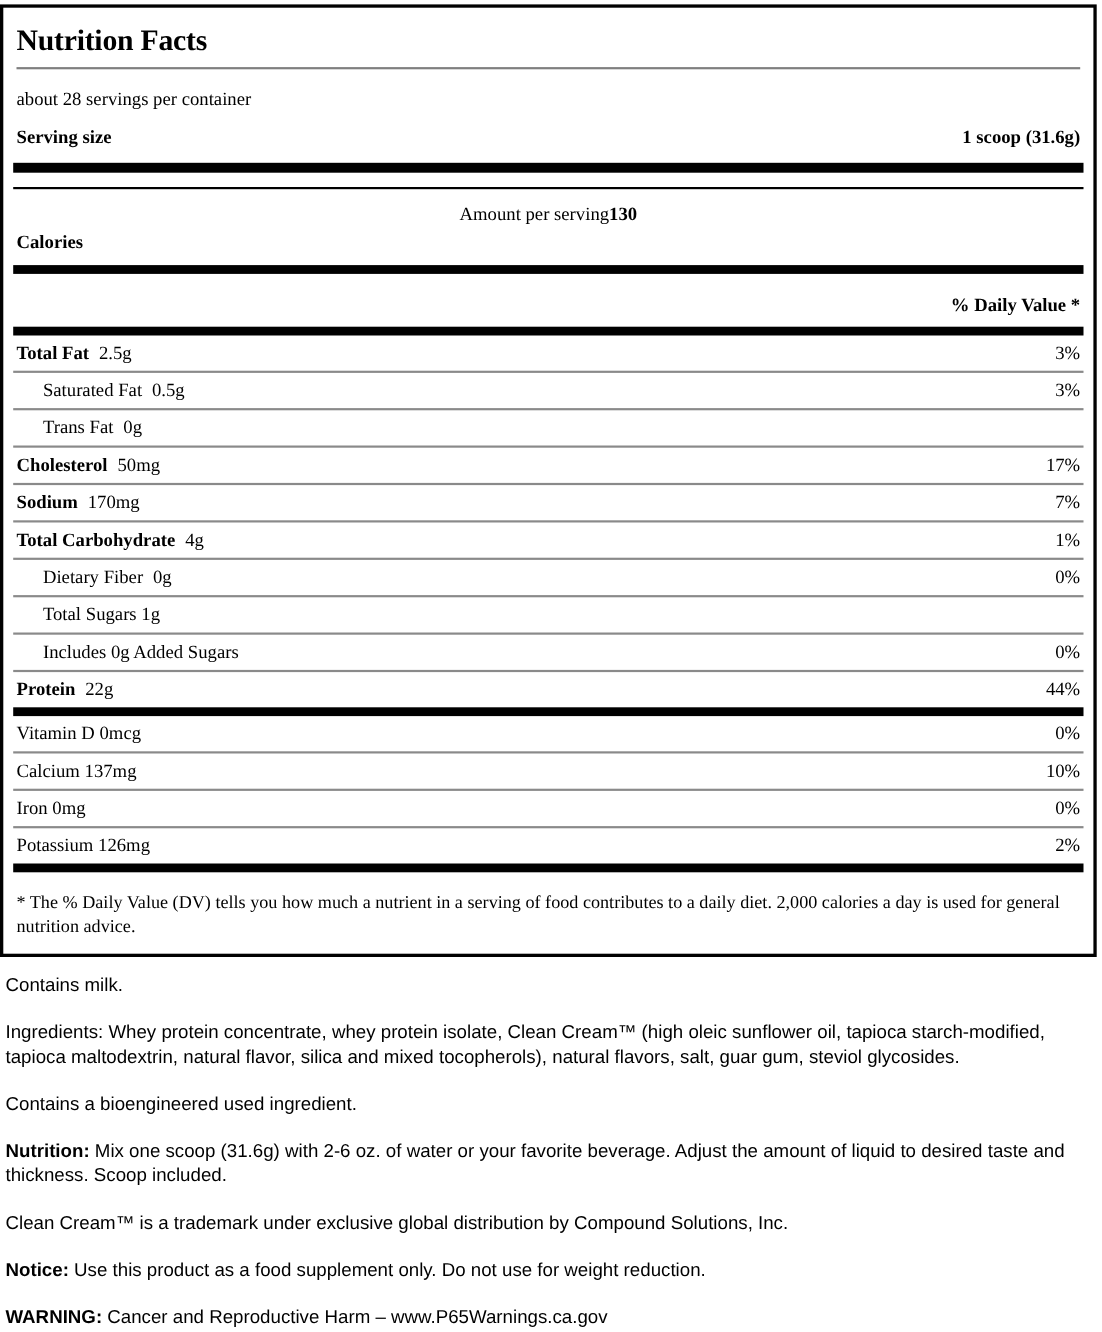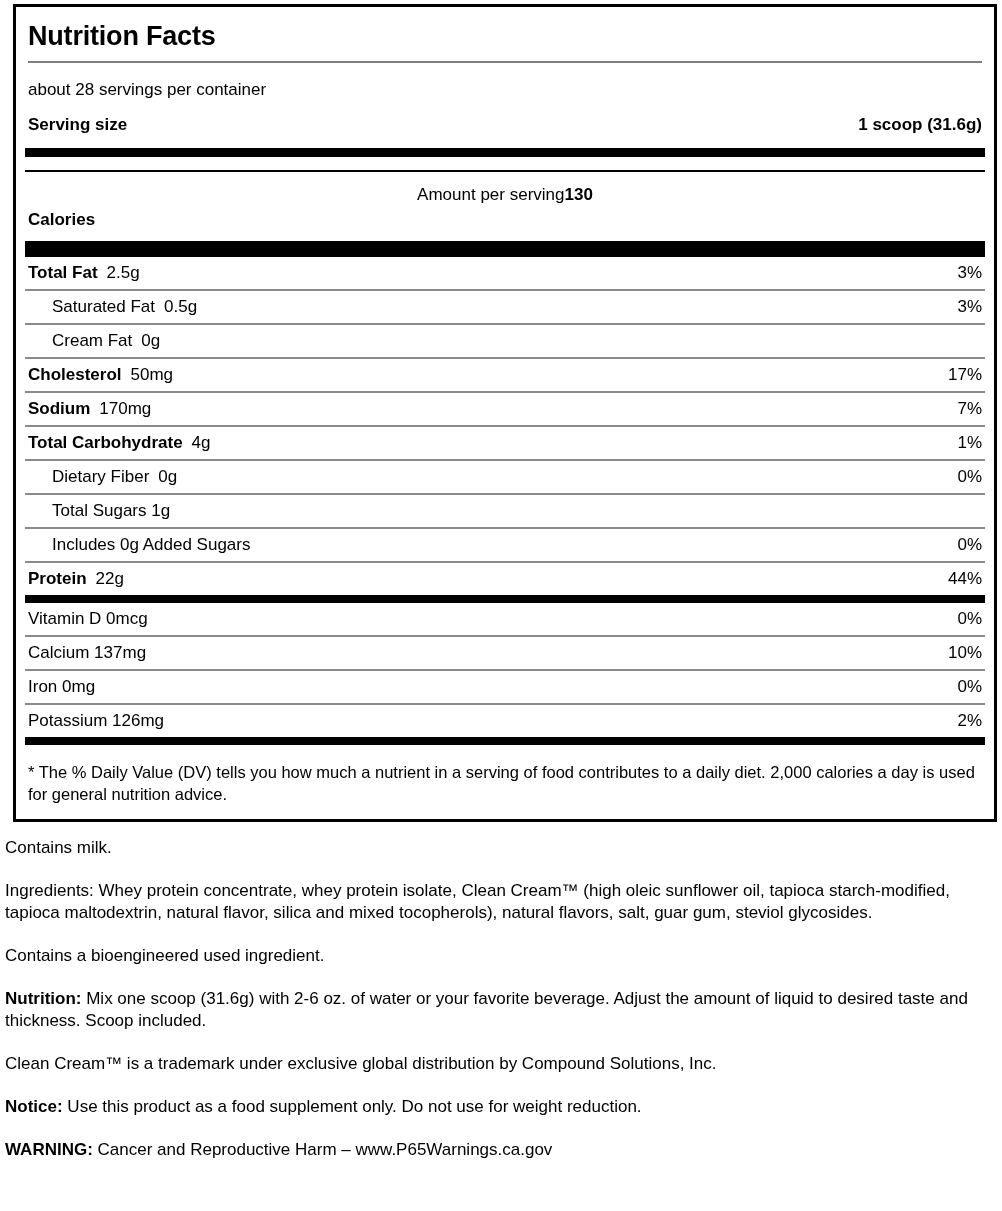--- a/index.html
+++ b/index.html
@@ -1,19 +1,19 @@
 <!DOCTYPE html>
 <html><head>
 <meta charset="utf-8">
 <style>
   html,body{margin:0;padding:0;background:#ffffff;color:#000;}
   body{width:1002px;font-family:"Liberation Sans",sans-serif;}
 
   
-  .nf-box{margin:4px 5px 0 13px;border:3px solid #000;padding:0 9px;background:#fff;}
+  .nf-box{margin:4px 5px 0 0;border:3px solid #000;padding:0 9px;background:#fff;font-family:Liberation Serif, serif;}
   .nf-title{font-size:27px;font-weight:bold;line-height:32px;margin:0;padding:13px 3px 9px;letter-spacing:-0.2px;}
   .gray-rule{height:2px;background:#7f7f7f;margin:0 3px;}
   .servings{font-size:17px;line-height:18px;padding:18px 3px 0;}
   .serv-row{display:flex;justify-content:space-between;font-size:17px;line-height:18px;font-weight:bold;padding:17px 3px 14px;}
   .bar{background:#000;}
   .bar-9{height:9px;}
   .bar-8{height:8px;}
   .thin-rule{height:2px;background:#000;margin-top:13px;}
   .amount-block{padding:14px 3px 12px;font-size:17px;line-height:18px;}
   .amount-line{display:flex;justify-content:center;}
@@ -54,32 +54,33 @@
 
   <div class="amount-block">
     <div class="amount-line">
       <span>Amount per serving</span>
       <span class="val-bold">130</span>
     </div>
     <div class="calories-line">Calories</div>
   </div>
 
   <div class="bar bar-8"></div>
+  <div class="dv-header">% Daily Value *</div>
   <div class="bar bar-8"></div>
 
   <div class="row">
     <span class="nm"><span class="b">Total Fat</span><span class="amt">2.5g</span></span>
     <span class="dv">3%</span>
   </div>
   <div class="row sub">
     <span class="nm"><span>Saturated Fat</span><span class="amt">0.5g</span></span>
     <span class="dv">3%</span>
   </div>
   <div class="row sub">
-    <span class="nm"><span>Cream Fat</span><span class="amt">0g</span></span>
+    <span class="nm"><span>Trans Fat</span><span class="amt">0g</span></span>
     <span class="dv"></span>
   </div>
   <div class="row">
     <span class="nm"><span class="b">Cholesterol</span><span class="amt">50mg</span></span>
     <span class="dv">17%</span>
   </div>
   <div class="row">
     <span class="nm"><span class="b">Sodium</span><span class="amt">170mg</span></span>
     <span class="dv">7%</span>
   </div>

